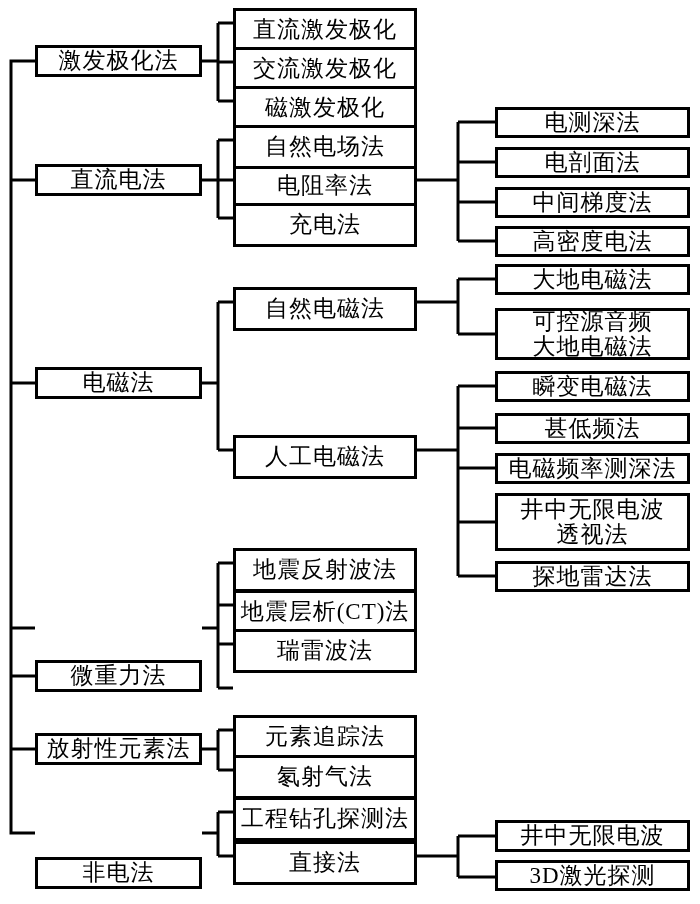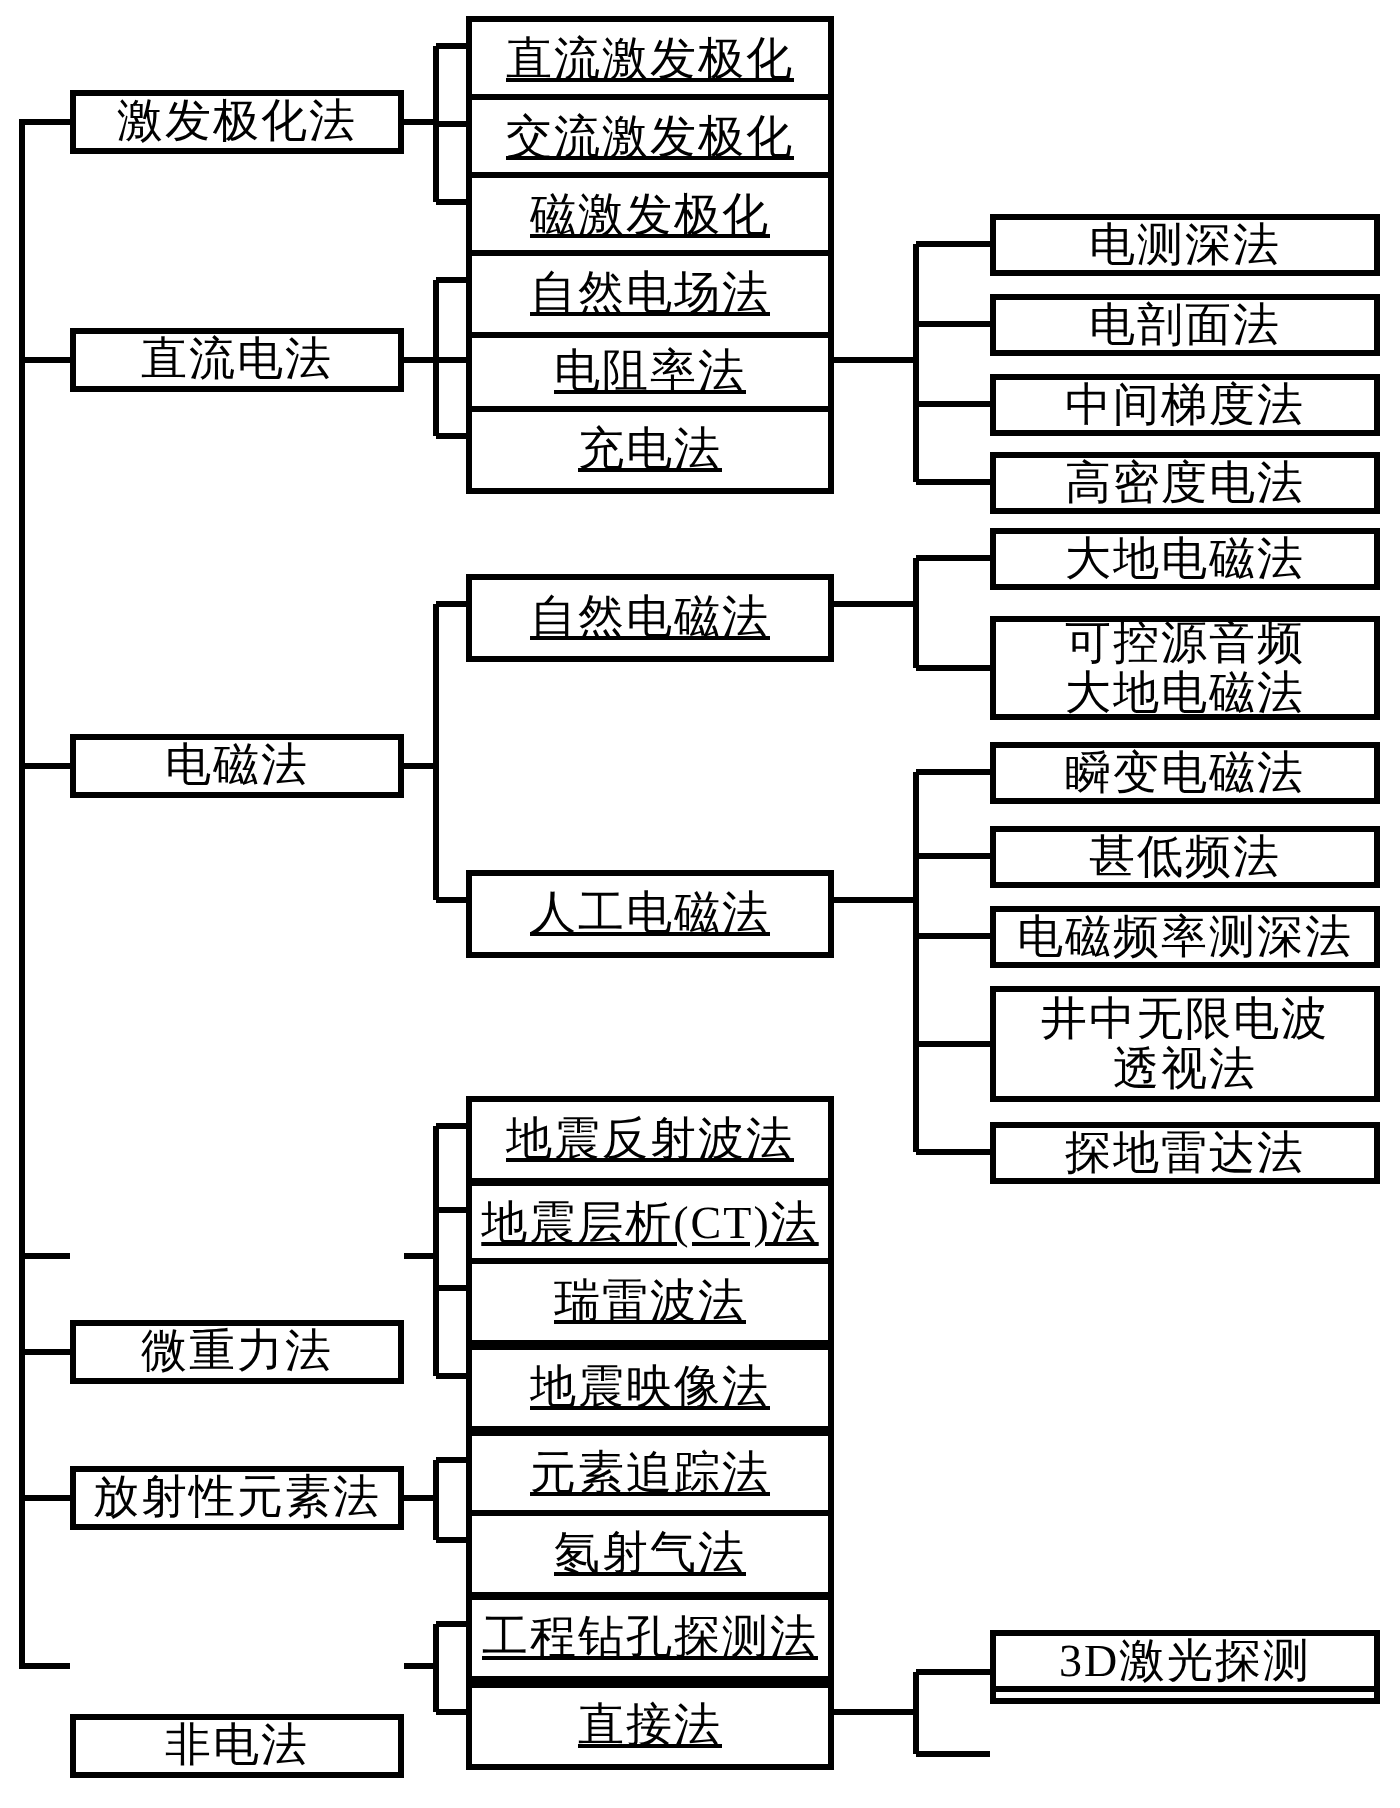--- a/index.html
+++ b/index.html
@@ -33,21 +33,21 @@
     justify-content: center;
     text-align: center;
     font-size: 23px;
     line-height: 1.1;
     white-space: pre-line;
     letter-spacing: 1px;
     overflow: hidden;
   }
   
   .l1 { left: 35px;  width: 167px; height: 32px; }
-  .l2 { left: 233px; width: 184px; height: 44px; text-decoration: underline; }
+  .l2 { left: 233px; width: 184px; height: 44px; }
   .l3 { left: 495px; width: 195px; height: 31px; }
 </style>
 </head>
 <body>
 
 <div class="stage">
 
   <svg class="connectors" viewBox="0 0 700 904" xmlns="http://www.w3.org/2000/svg">
     <path fill="none" stroke="#000000" stroke-width="3" d="M35 61 H11 V833 H35
              M11 180 H35 M11 383 H35 M11 628 H35 M11 676 H35 M11 749 H35
@@ -77,21 +77,20 @@
   <div class="node l2" style="top:164px">电阻率法</div>
   <div class="node l2" style="top:125px">自然电场法</div>
   <div class="node l2" style="top:203px">充电法</div>
 
   <div class="node l2" style="top:287px">自然电磁法</div>
   <div class="node l2" style="top:548px">地震反射波法</div>
 
   <div class="node l2" style="top:435px">人工电磁法</div>
   <div class="node l2" style="top:590px">地震层析(CT)法</div>
   <div class="node l2" style="top:629px">瑞雷波法</div>
-  <div class="node l2" style="top:672px">地震映像法</div>
 
   <div class="node l2" style="top:715px">元素追踪法</div>
   <div class="node l2" style="top:755px">氡射气法</div>
 
   <div class="node l2" style="top:797px">工程钻孔探测法</div>
   <div class="node l2" style="top:841px">直接法</div>
 
   <div class="node l3" style="top:107px">电测深法</div>
   <div class="node l3" style="top:147px">电剖面法</div>
   <div class="node l3" style="top:187px">中间梯度法</div>
@@ -102,15 +101,15 @@
 大地电磁法</div>
 
   <div class="node l3" style="top:371px">瞬变电磁法</div>
   <div class="node l3" style="top:413px">甚低频法</div>
   <div class="node l3" style="top:453px">电磁频率测深法</div>
   <div class="node l3" style="top:493px; height:58px">井中无限电波
 透视法</div>
   <div class="node l3" style="top:561px">探地雷达法</div>
 
   <div class="node l3" style="top:820px; height:32px">井中无限电波</div>
-  <div class="node l3" style="top:815px">3D激光探测</div>
+  <div class="node l3" style="top:860px">3D激光探测</div>
 
 </div>
 
 </body></html>

